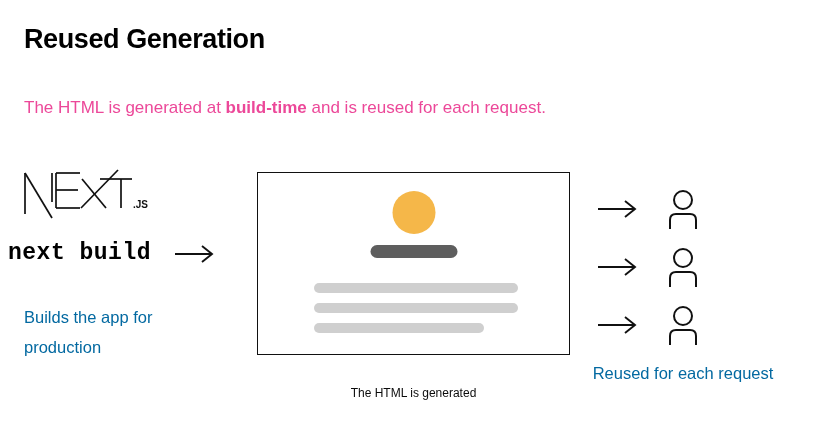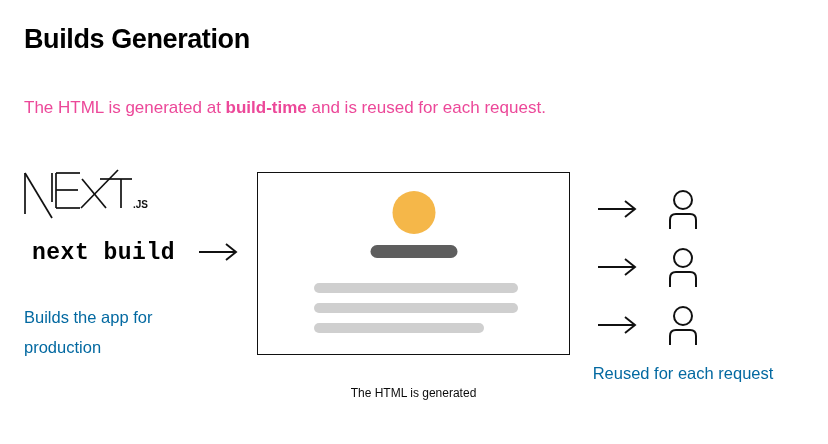--- a/index.html
+++ b/index.html
@@ -51,24 +51,24 @@
   }
 
   #next-logo {
     width: 126px;
     height: 56px;
     display: block;
   }
 
   #build-cmd-row {
     position: absolute;
-    left: 32px;
+    left: 8px;
     top: 242px;
     display: flex;
-    align-items: flex-start;
+    align-items: center;
     gap: 22px;
   }
   #build-cmd {
     font-family: "Liberation Mono", "DejaVu Sans Mono", monospace;
     font-size: 23px;
     font-weight: bold;
     letter-spacing: 0.5px;
     color: #000;
     line-height: 1;
   }
@@ -160,21 +160,21 @@
     width: 190px;
     text-align: center;
     font-size: 16.5px;
     line-height: 30px;
     color: #0369a1;
   }
 </style>
 </head>
 <body>
 
-<div id="page-title">Builds Generation</div>
+<div id="page-title">Reused Generation</div>
 
 <div id="subtitle">
   <span>The HTML is generated at </span><span class="strong">build-time</span><span> and is reused for each request.</span>
 </div>
 
 <div id="left-col">
   <svg id="next-logo" class="logo" viewBox="0 0 126 56">
 
     <path d="M3 5 L3 46" stroke="#111" stroke-width="1.7" fill="none"></path>
     <path d="M3 5 L30 50" stroke="#111" stroke-width="1.7" fill="none"></path>

